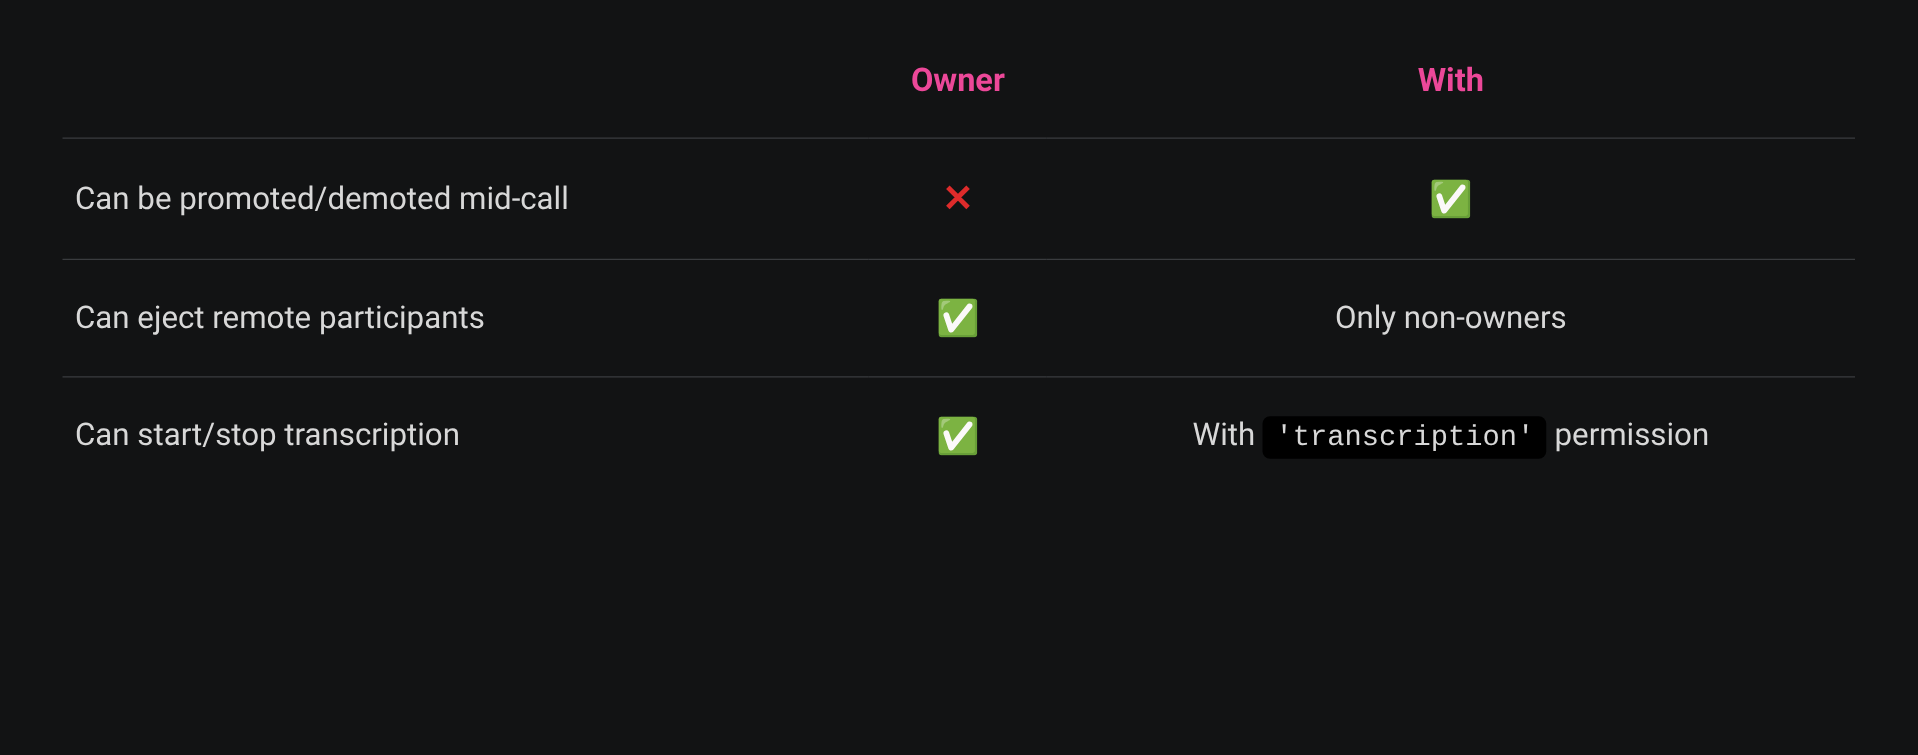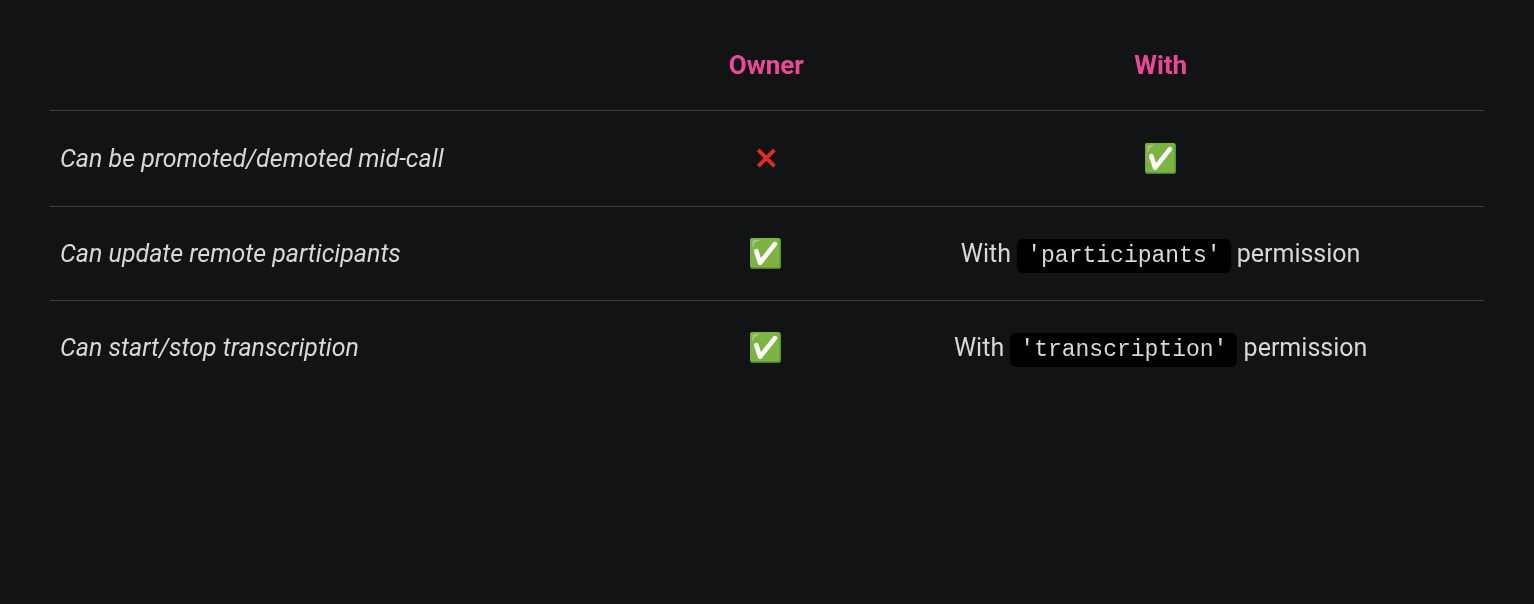--- a/index.html
+++ b/index.html
@@ -37,21 +37,20 @@
       padding: 30px 10px;
       border-bottom: 1px solid #3a3c3f;
       color: #d8d8d8;
       vertical-align: middle;
     }
     tr:last-child td {
       border-bottom: none;
     }
     td.label-col {
       text-align: left;
-      font-style: italic;
     }
     .check {
       font-size: 28px;
       color: #25c031;
     }
     .cross {
       font-size: 30px;
       font-weight: bold;
       color: #de2b2b;
     }
@@ -75,23 +74,23 @@
       <th>With</th>
     </tr>
   </thead>
   <tbody>
       <tr>
         <td class="label-col">Can be promoted/demoted mid-call</td>
         <td><span class="cross">✕</span></td>
         <td><span class="check">✅</span></td>
       </tr>
       <tr>
-        <td class="label-col">Can update remote participants</td>
+        <td class="label-col">Can eject remote participants</td>
         <td><span class="check">✅</span></td>
-        <td><span><span>With </span><code>'participants'</code><span> permission</span></span></td>
+        <td><span>Only non-owners</span></td>
       </tr>
       <tr>
         <td class="label-col">Can start/stop transcription</td>
         <td><span class="check">✅</span></td>
         <td><span><span>With </span><code>'transcription'</code><span> permission</span></span></td>
       </tr>
     </tbody>
 </table>
 
 </body></html>

